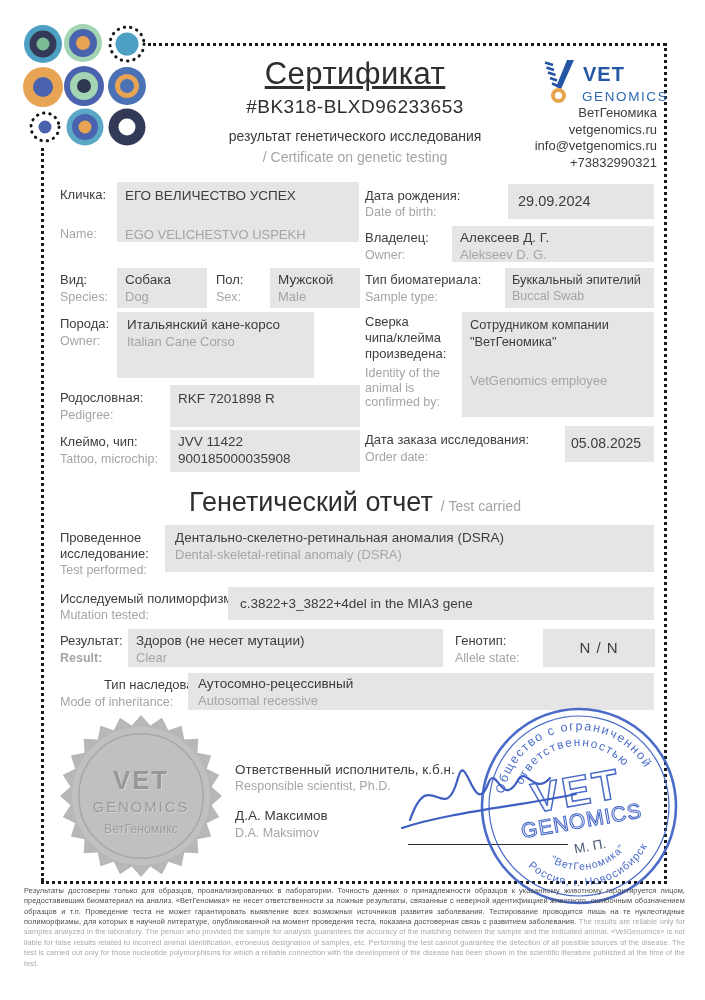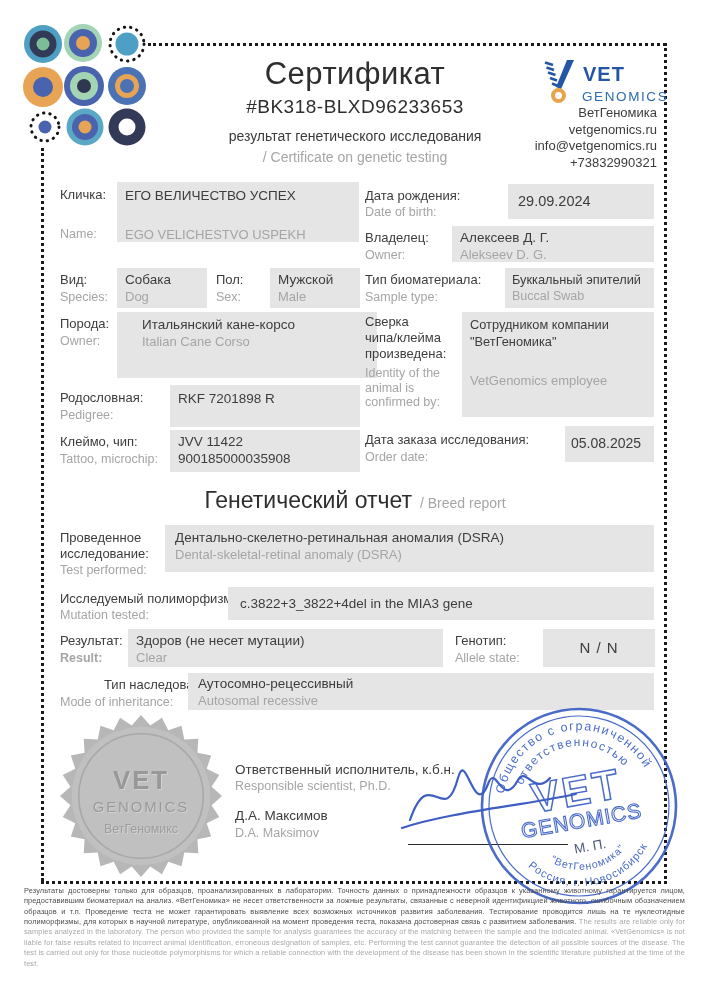--- a/index.html
+++ b/index.html
@@ -11,28 +11,28 @@
   .abs { position:absolute; }
   .ru  { color:#3d3d3d; }
   .en  { color:#a5a5a5; }
   .lbl { font-size:13px; line-height:15px; white-space:nowrap; }
   .lbl-en { font-size:12.5px; }
   .box { position:absolute; background:#e5e5e5; padding:5px 8px; }
   .box .vru { font-size:13.5px; color:#3d3d3d; line-height:17px; }
   .box .ven { font-size:13px;   color:#a5a5a5; line-height:17px; }
   .dotted-h { position:absolute; border-top:3px dotted #1a1a1a; }
   .dotted-v { position:absolute; border-left:3px dotted #1a1a1a; }
-  .hdr-title   { font-size:31px; color:#2e2e2e; letter-spacing:0.5px; }
+  .hdr-title   { font-size:31px; color:#2e2e2e; letter-spacing:0.5px;text-decoration:underline; }
   .hdr-number  { font-size:19px; color:#2e2e2e; letter-spacing:0.5px; }
   .hdr-sub-ru  { font-size:14px; color:#3a3a3a; }
   .hdr-sub-en  { font-size:14px; color:#a5a5a5; }
   .brand-vet      { font-size:20px; font-weight:bold; color:#2456a5; letter-spacing:1px; }
   .brand-genomics { font-size:13.5px; color:#2e6bb0; letter-spacing:1.6px; }
   .brand-contacts { font-size:13px; color:#3c3c3c; line-height:16.5px; text-align:right; }
-  .report-title-ru { font-size:23px; color:#2e2e2e; }
+  .report-title-ru { font-size:27px; color:#2e2e2e; }
   .report-title-en { font-size:14px; color:#a5a5a5; margin-left:8px; }
   .fineprint { position:absolute; left:24px; top:886px; width:661px;
     font-size:7.4px; line-height:1.4; text-align:justify; letter-spacing:0.1px; }
   .fineprint .fp-ru { color:#4c4c4c; }
   .fineprint .fp-en { color:#a8a8a8; }
   .sig-line { position:absolute; left:408px; top:844px; width:160px; border-top:1.5px solid #2b2b2b; }
 </style>
 </head>
 <body>
 
@@ -110,21 +110,21 @@
   </div>
   <div class="abs lbl ru" style="left:216px; top:272px;">Пол:</div>
   <div class="abs lbl lbl-en en" style="left:216px; top:290px;">Sex:</div>
   <div class="box" style="left:270px; top:268px; width:90px; height:40px; padding:3px 8px;">
     <div class="vru">Мужской</div>
     <div class="ven">Male</div>
   </div>
 
   <div class="abs lbl ru" style="left:60px; top:316px;">Порода:</div>
   <div class="abs lbl lbl-en en" style="left:60px; top:334px;">Owner:</div>
-  <div class="box" style="left:117px; top:312px; width:260px; height:66px; padding:4px 25px;">
+  <div class="box" style="left:117px; top:312px; width:197px; height:66px; padding:4px 10px;">
     <div class="vru">Итальянский кане-корсо</div>
     <div class="ven">Italian Cane Corso</div>
   </div>
 
   <div class="abs lbl ru" style="left:60px; top:390px;">Родословная:</div>
   <div class="abs lbl lbl-en en" style="left:60px; top:408px;">Pedigree:</div>
   <div class="box" style="left:170px; top:385px; width:190px; height:42px;">
     <div class="vru">RKF 7201898 R</div>
   </div>
 
@@ -171,21 +171,21 @@
     <div class="ven" style="margin-top:22px;">VetGenomics employee</div>
   </div>
 
   <div class="abs lbl ru" style="left:365px; top:432px;">Дата заказа исследования:</div>
   <div class="abs lbl lbl-en en" style="left:365px; top:450px;">Order date:</div>
   <div class="box" style="left:565px; top:426px; width:89px; height:36px; padding:9px 6px;">
     <div class="vru" style="font-size:14px;">05.08.2025</div>
   </div>
 
   <div class="abs" style="left:100px; top:487px; width:510px; text-align:center;">
-    <span class="report-title-ru">Генетический отчет</span><span class="report-title-en">/ Breed report</span>
+    <span class="report-title-ru">Генетический отчет</span><span class="report-title-en">/ Test carried</span>
   </div>
 
   <div class="abs lbl ru" style="left:60px; top:530px; line-height:16px;">
     <div>Проведенное</div>
     <div>исследование:</div>
   </div>
   <div class="abs lbl lbl-en en" style="left:60px; top:563px;">Test performed:</div>
   <div class="box" style="left:165px; top:525px; width:489px; height:47px; padding:4px 10px;">
     <div class="vru">Дентально-скелетно-ретинальная аномалия (DSRA)</div>
     <div class="ven">Dental-skeletal-retinal anomaly (DSRA)</div>

